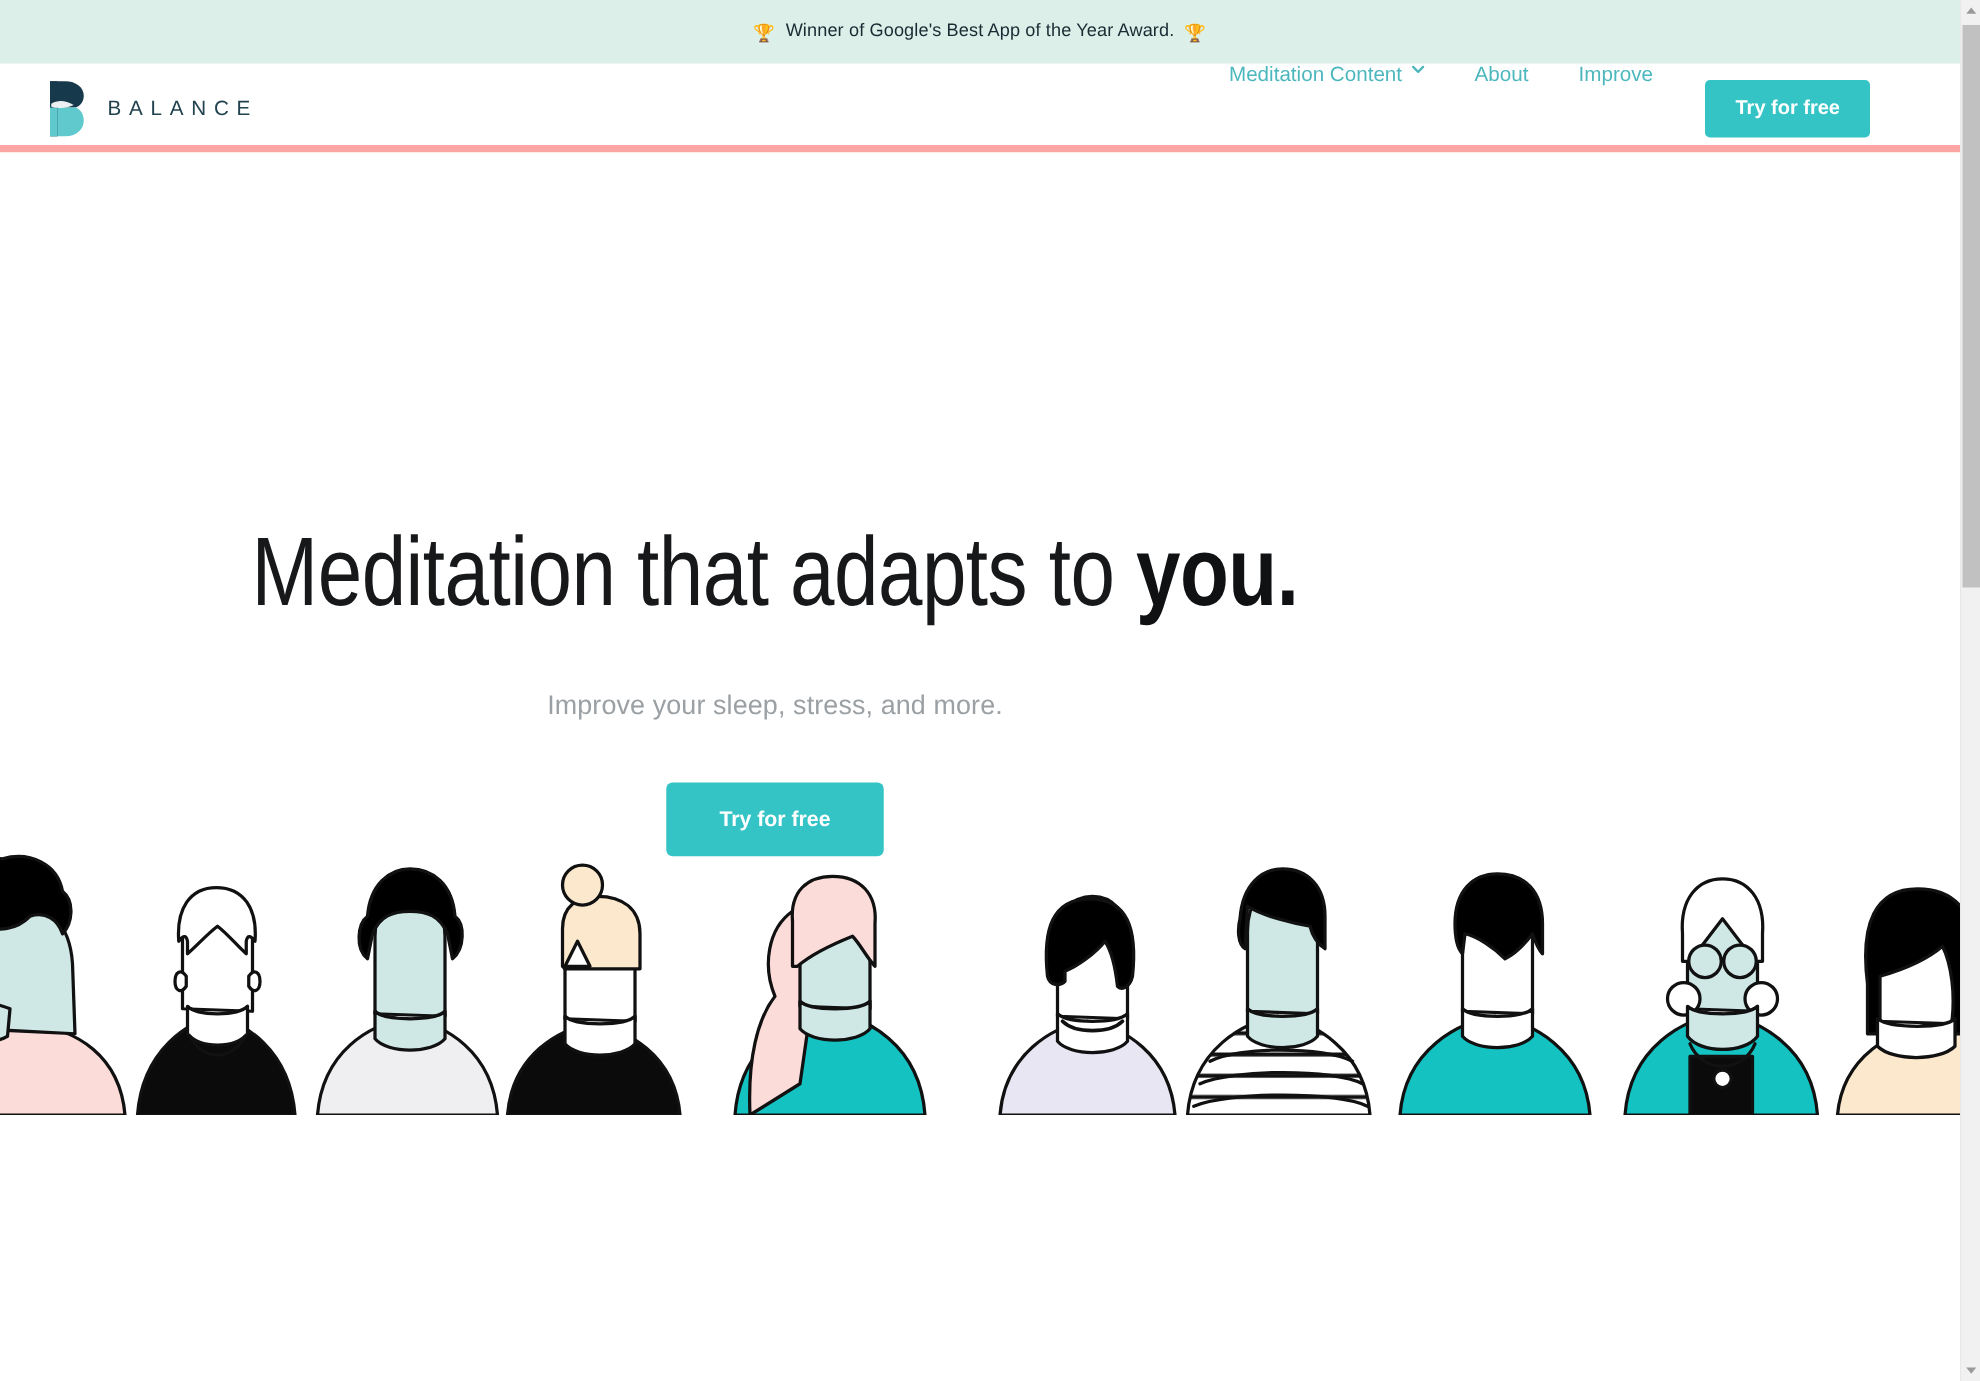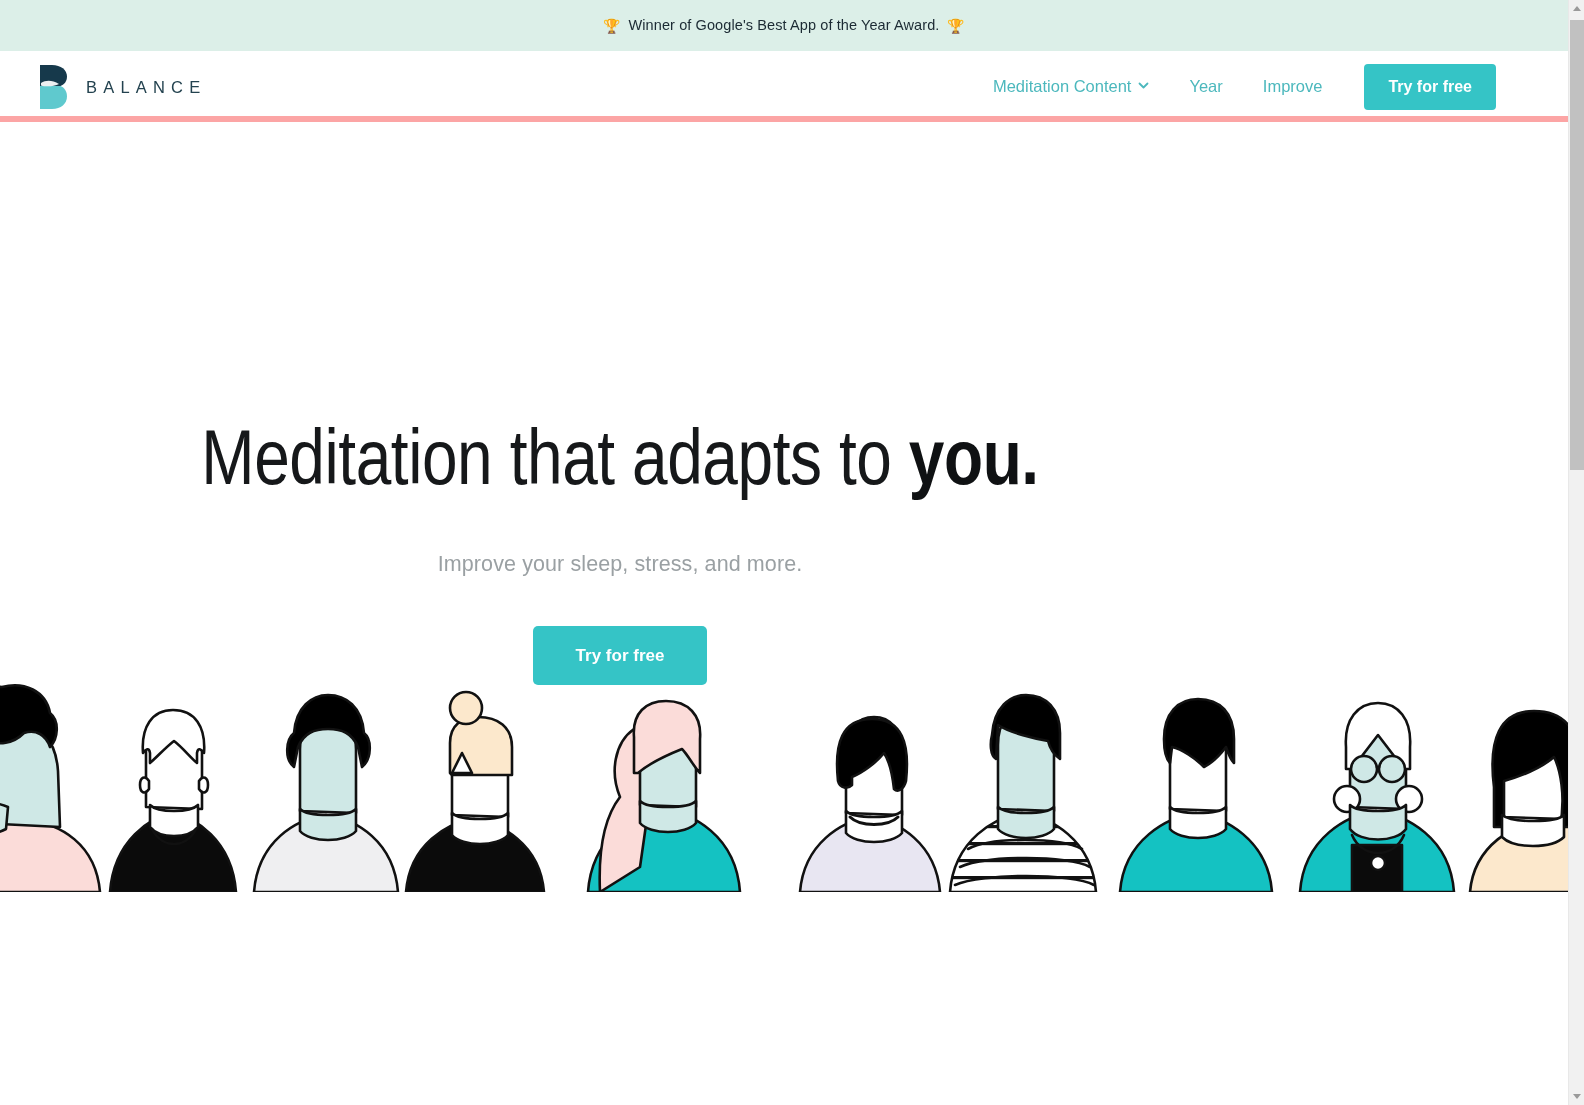--- a/index.html
+++ b/index.html
@@ -98,21 +98,20 @@
     position: absolute;
     right: 72px;
     top: 0;
     height: 71px;
     display: flex;
     align-items: center;
     gap: 0;
   }
   .nav-item {
     display: flex;
-    align-items: center;
     gap: 7px;
     font-size: 16.5px;
     color: #4cb8bd;
     padding: 0 20px;
     height: 71px;
     cursor: pointer;
     white-space: nowrap;
     user-select: none;
   }
   .nav-item .chev {
@@ -281,21 +280,21 @@
           <span>Meditation Content</span>
           <span class="chev">
             <svg width="11" height="11" viewBox="0 0 11 11">
                 <path d="M1.5 3.5 L5.5 7.5 L9.5 3.5" fill="none" stroke="#4CB8BD" stroke-width="1.8" stroke-linecap="round" stroke-linejoin="round"></path>
               </svg>
           </span>
         </div>
 
 
         <div class="nav-item">
-          <span>Year</span>
+          <span>About</span>
         </div>
 
         <div class="nav-item">
           <span>Improve</span>
         </div>
 
         <button class="cta">Try for free</button>
       </div>
     </div>
 

